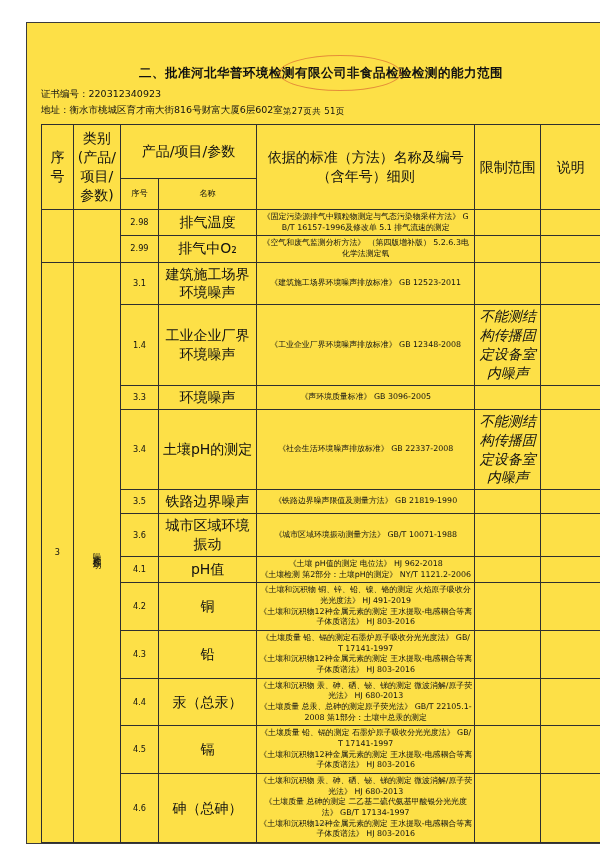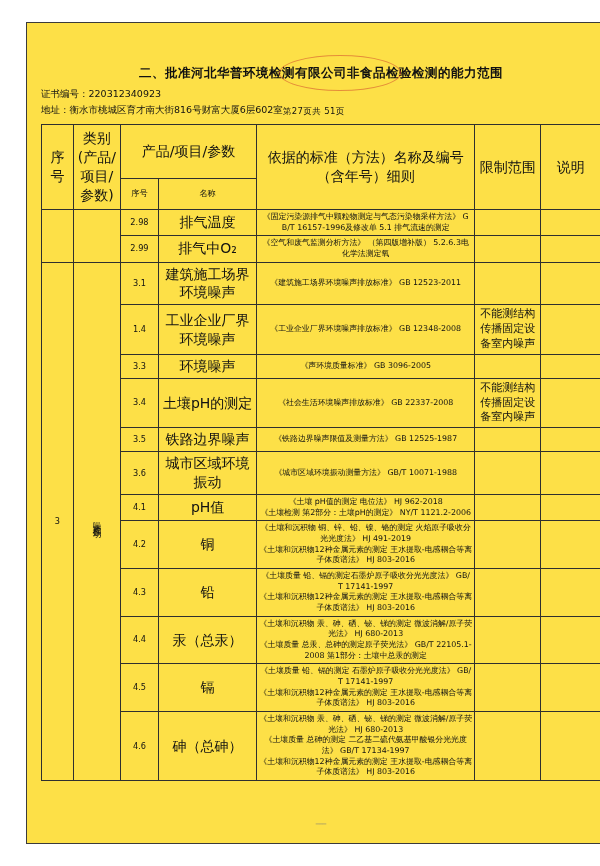--- a/index.html
+++ b/index.html
@@ -106,21 +106,21 @@
   }
   .name-cell { font-size: 14px; }
   .vert {
     writing-mode: vertical-rl;
     text-orientation: upright;
     letter-spacing: 2px;
     display: inline-block;
     font-size: 8.6px;
   }
   .cat-cell { padding: 2px 0; }
-  .limit-cell { font-size: 11px; line-height: 1.4; }
+  .limit-cell { font-size: 14px; line-height: 1.4; font-style: italic; }
   .footer-line {
     position: absolute;
     left: 0;
     right: 0;
     bottom: -2px;
     text-align: center;
     font-size: 7px;
     color: #777;
   }
   .hdr-sub td { font-size: 8.2px; }
@@ -216,21 +216,21 @@
             <tr>
               <td>3.4</td>
               <td class="name-cell">土壤pH的测定</td>
               <td class="std-cell">《社会生活环境噪声排放标准》 GB 22337-2008</td>
               <td class="limit-cell">不能测结构传播固定设备室内噪声</td>
               <td></td>
             </tr>
             <tr>
               <td>3.5</td>
               <td class="name-cell">铁路边界噪声</td>
-              <td class="std-cell">《铁路边界噪声限值及测量方法》 GB 12525-1987</td>
+              <td class="std-cell">《铁路边界噪声限值及测量方法》 GB 21819-1990</td>
               <td class="limit-cell"></td>
               <td></td>
             </tr>
             <tr>
               <td>3.6</td>
               <td class="name-cell">城市区域环境振动</td>
               <td class="std-cell">《城市区域环境振动测量方法》 GB/T 10071-1988</td>
               <td class="limit-cell"></td>
               <td></td>
             </tr>

